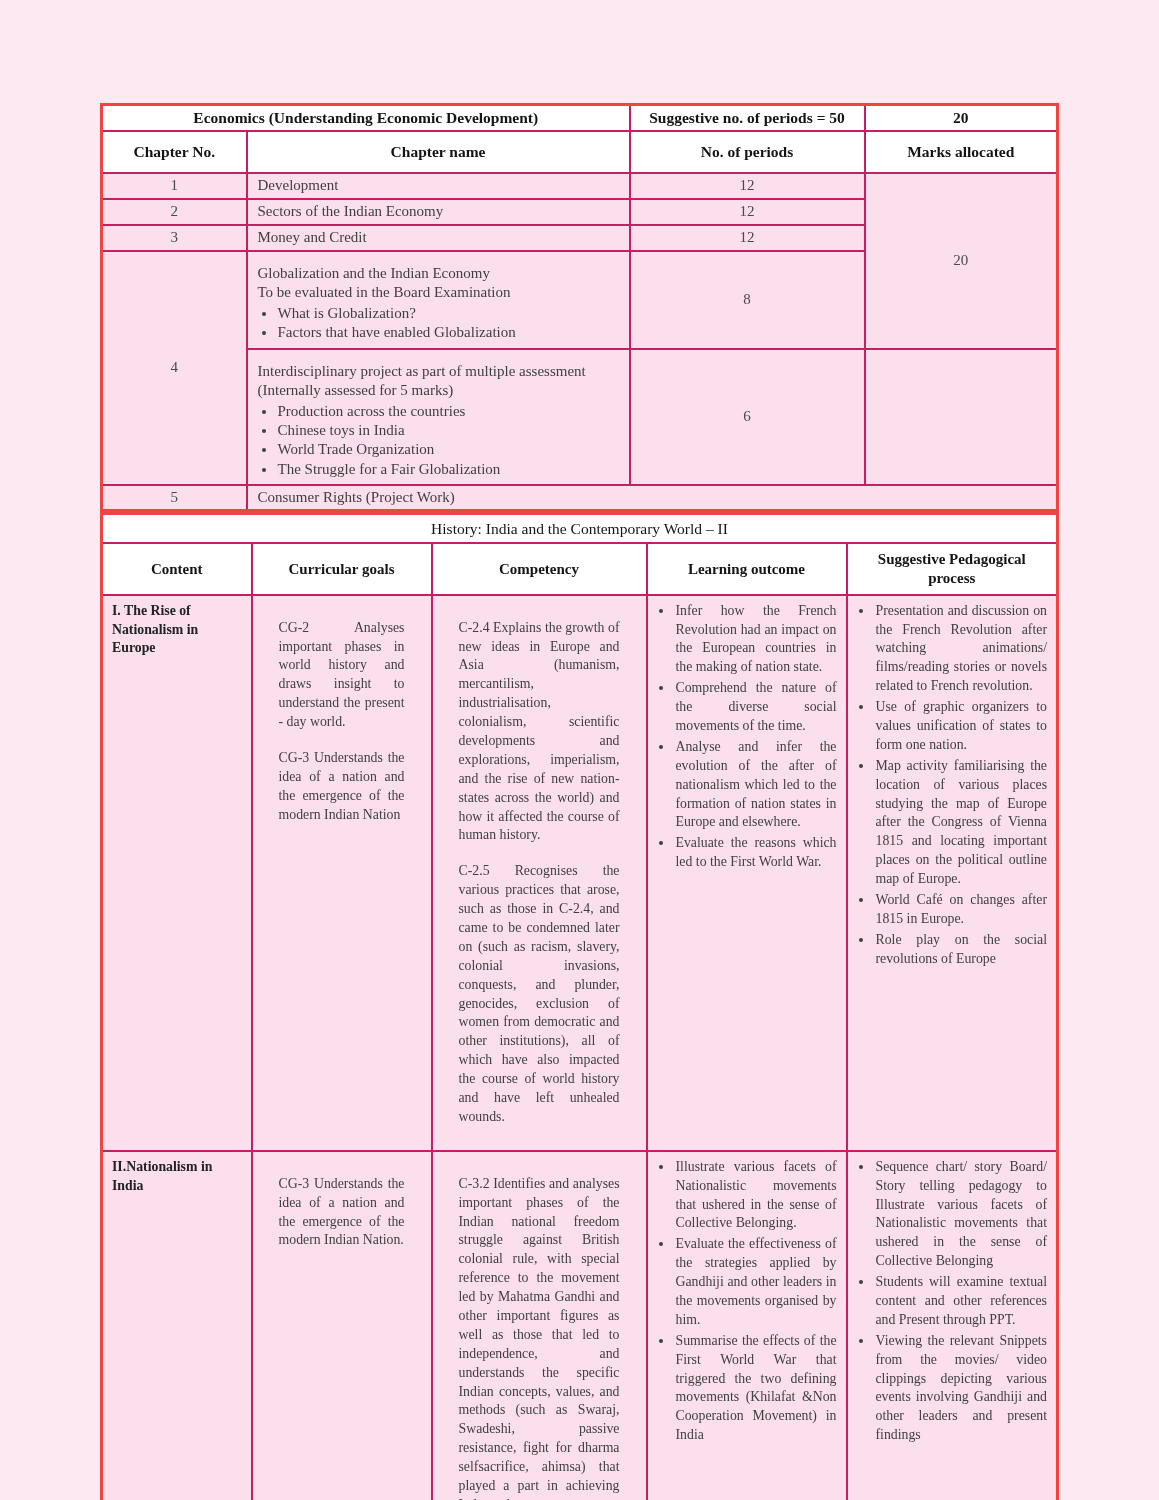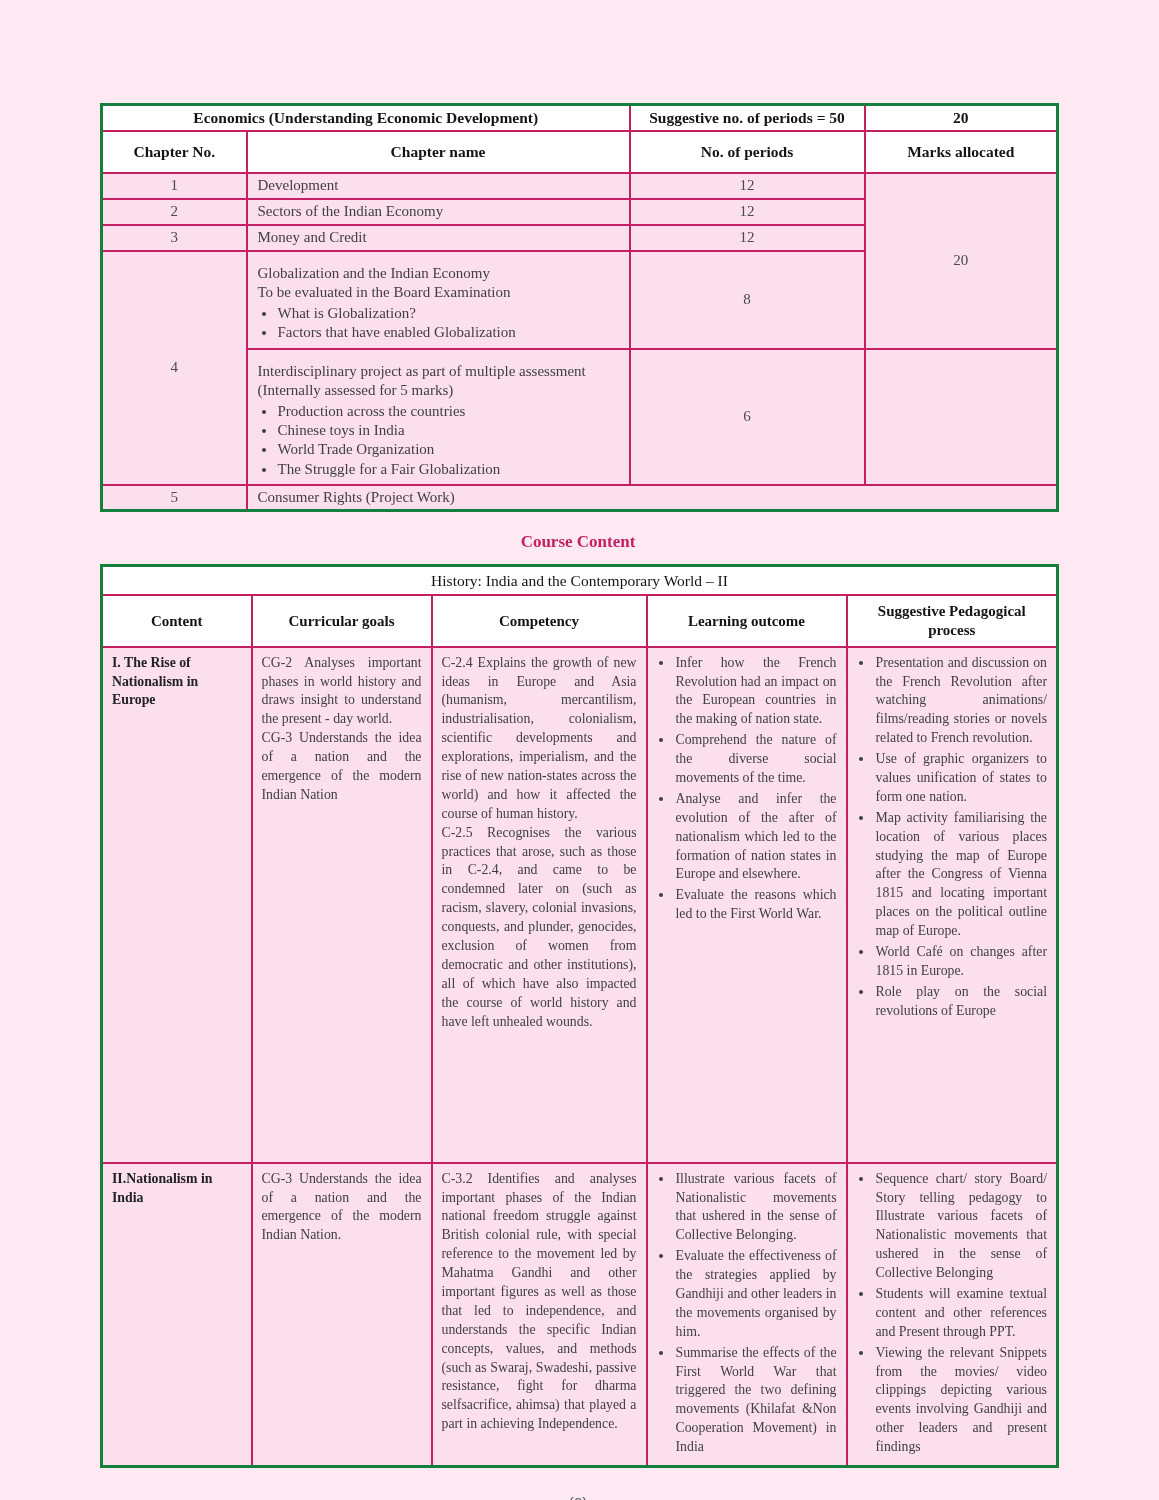--- a/index.html
+++ b/index.html
@@ -15,21 +15,21 @@
     background: #fde9f2;
     overflow: hidden;
     color: #3f3f3f;
     padding-top: 103px;
   }
   table {
     border-collapse: collapse;
     table-layout: fixed;
     width: 956px;
     margin-left: 100px;
-    border: 3px solid #15803d;
+    border: 3px solid #ef4444;
   }
   td {
     border: 2px solid #c41f63;
     background: #fbdfec;
     padding: 2px 10px;
     line-height: 1.28;
   }
   
   .econ td { font-size: 15px; vertical-align: middle; }
   .econ .hdr td {
@@ -73,21 +73,21 @@
   .hist .hdr td {
     background: #ffffff;
     font-weight: bold;
     color: #141414;
     text-align: center;
     font-size: 15px;
     vertical-align: middle;
     line-height: 1.25;
   }
   .hist .content-cell { font-weight: bold; color: #222222; text-align: left; }
-  .hist p { margin: 0; }
+  .hist p { margin: 17px; }
   .hist ul.blist { margin: 0; padding-left: 17px; }
   .hist ul.blist li { padding-left: 2px; margin-bottom: 2px; }
   
   .page-num {
     width: 956px;
     margin: 26px 0 0 100px;
     text-align: center;
     font-size: 15.5px;
     color: #5a5a5a;
     font-family: "Liberation Sans", sans-serif;
@@ -159,21 +159,20 @@
         <td class="center">6</td>
         <td></td>
       </tr>
       <tr style="height:23px">
         <td class="center">5</td>
         <td colspan="3">Consumer Rights (Project Work)</td>
       </tr>
     </tbody>
   </table>
 
-  <div class="course-heading">Course Content</div>
 
   <table class="hist">
     <colgroup>
       <col style="width:150px">
         <col style="width:180px">
         <col style="width:215px">
         <col style="width:200px">
         <col style="width:211px">
     </colgroup>
     <tbody>

